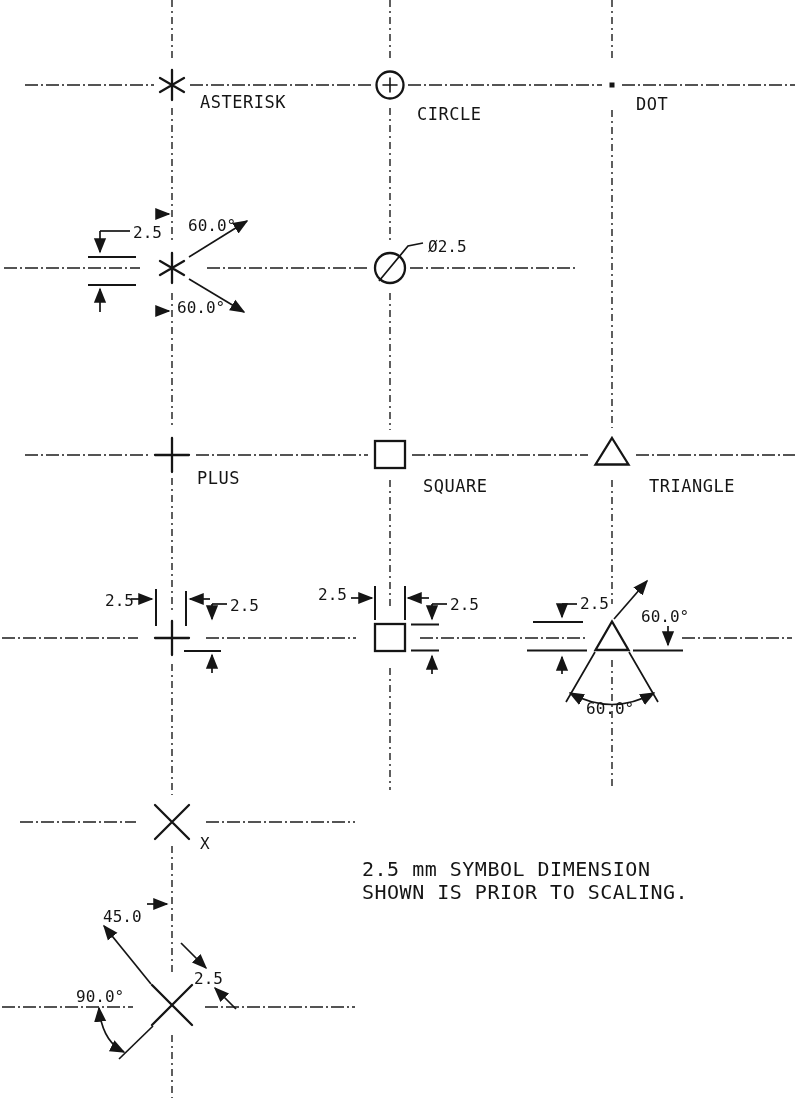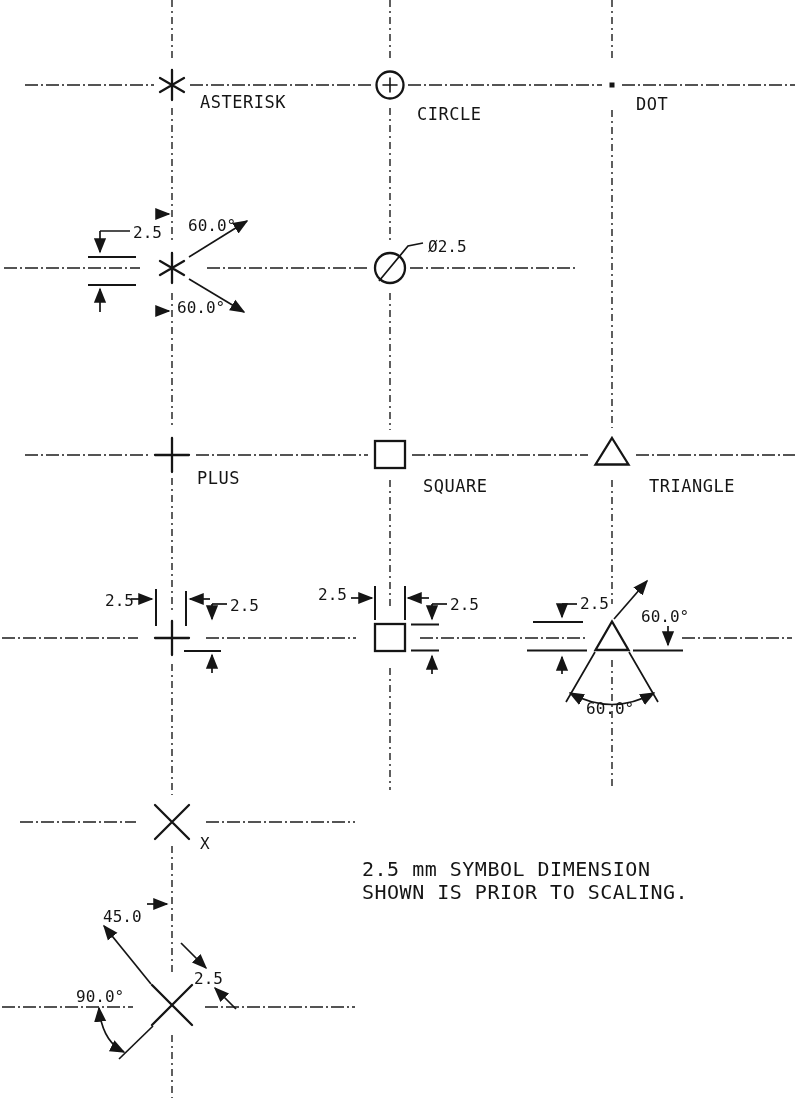--- a/index.html
+++ b/index.html
@@ -1,16 +1,16 @@
 <!DOCTYPE html>
 <html><head>
 <meta charset="utf-8">
 <style>
   html,body{margin:0;padding:0;background:#ffffff;}
-  .page{position:relative;width:800px;height:1100px;background:#ffffff;overflow:hidden;border-radius:8px;}
+  .page{position:relative;width:800px;height:1100px;background:#ffffff;overflow:hidden;}
   svg{display:block;}
   .cl{stroke:#1c1c1c;stroke-width:1.4;fill:none;}
   .cl-h{stroke-dasharray:13 3 2 3;}
   .cl-v{stroke-dasharray:7 4 2 4;}
   .sym{stroke:#151515;stroke-width:2.3;fill:none;stroke-linecap:round;}
   .sym-thin{stroke:#151515;stroke-width:1.6;fill:none;stroke-linecap:round;}
   .ext{stroke:#151515;stroke-width:2;fill:none;stroke-linecap:butt;}
   .dim{stroke:#151515;stroke-width:1.7;fill:none;stroke-linecap:butt;}
   .fillink{fill:#151515;stroke:none;}
   text{fill:#151515;font-family:"DejaVu Sans Mono","Liberation Mono",monospace;}

